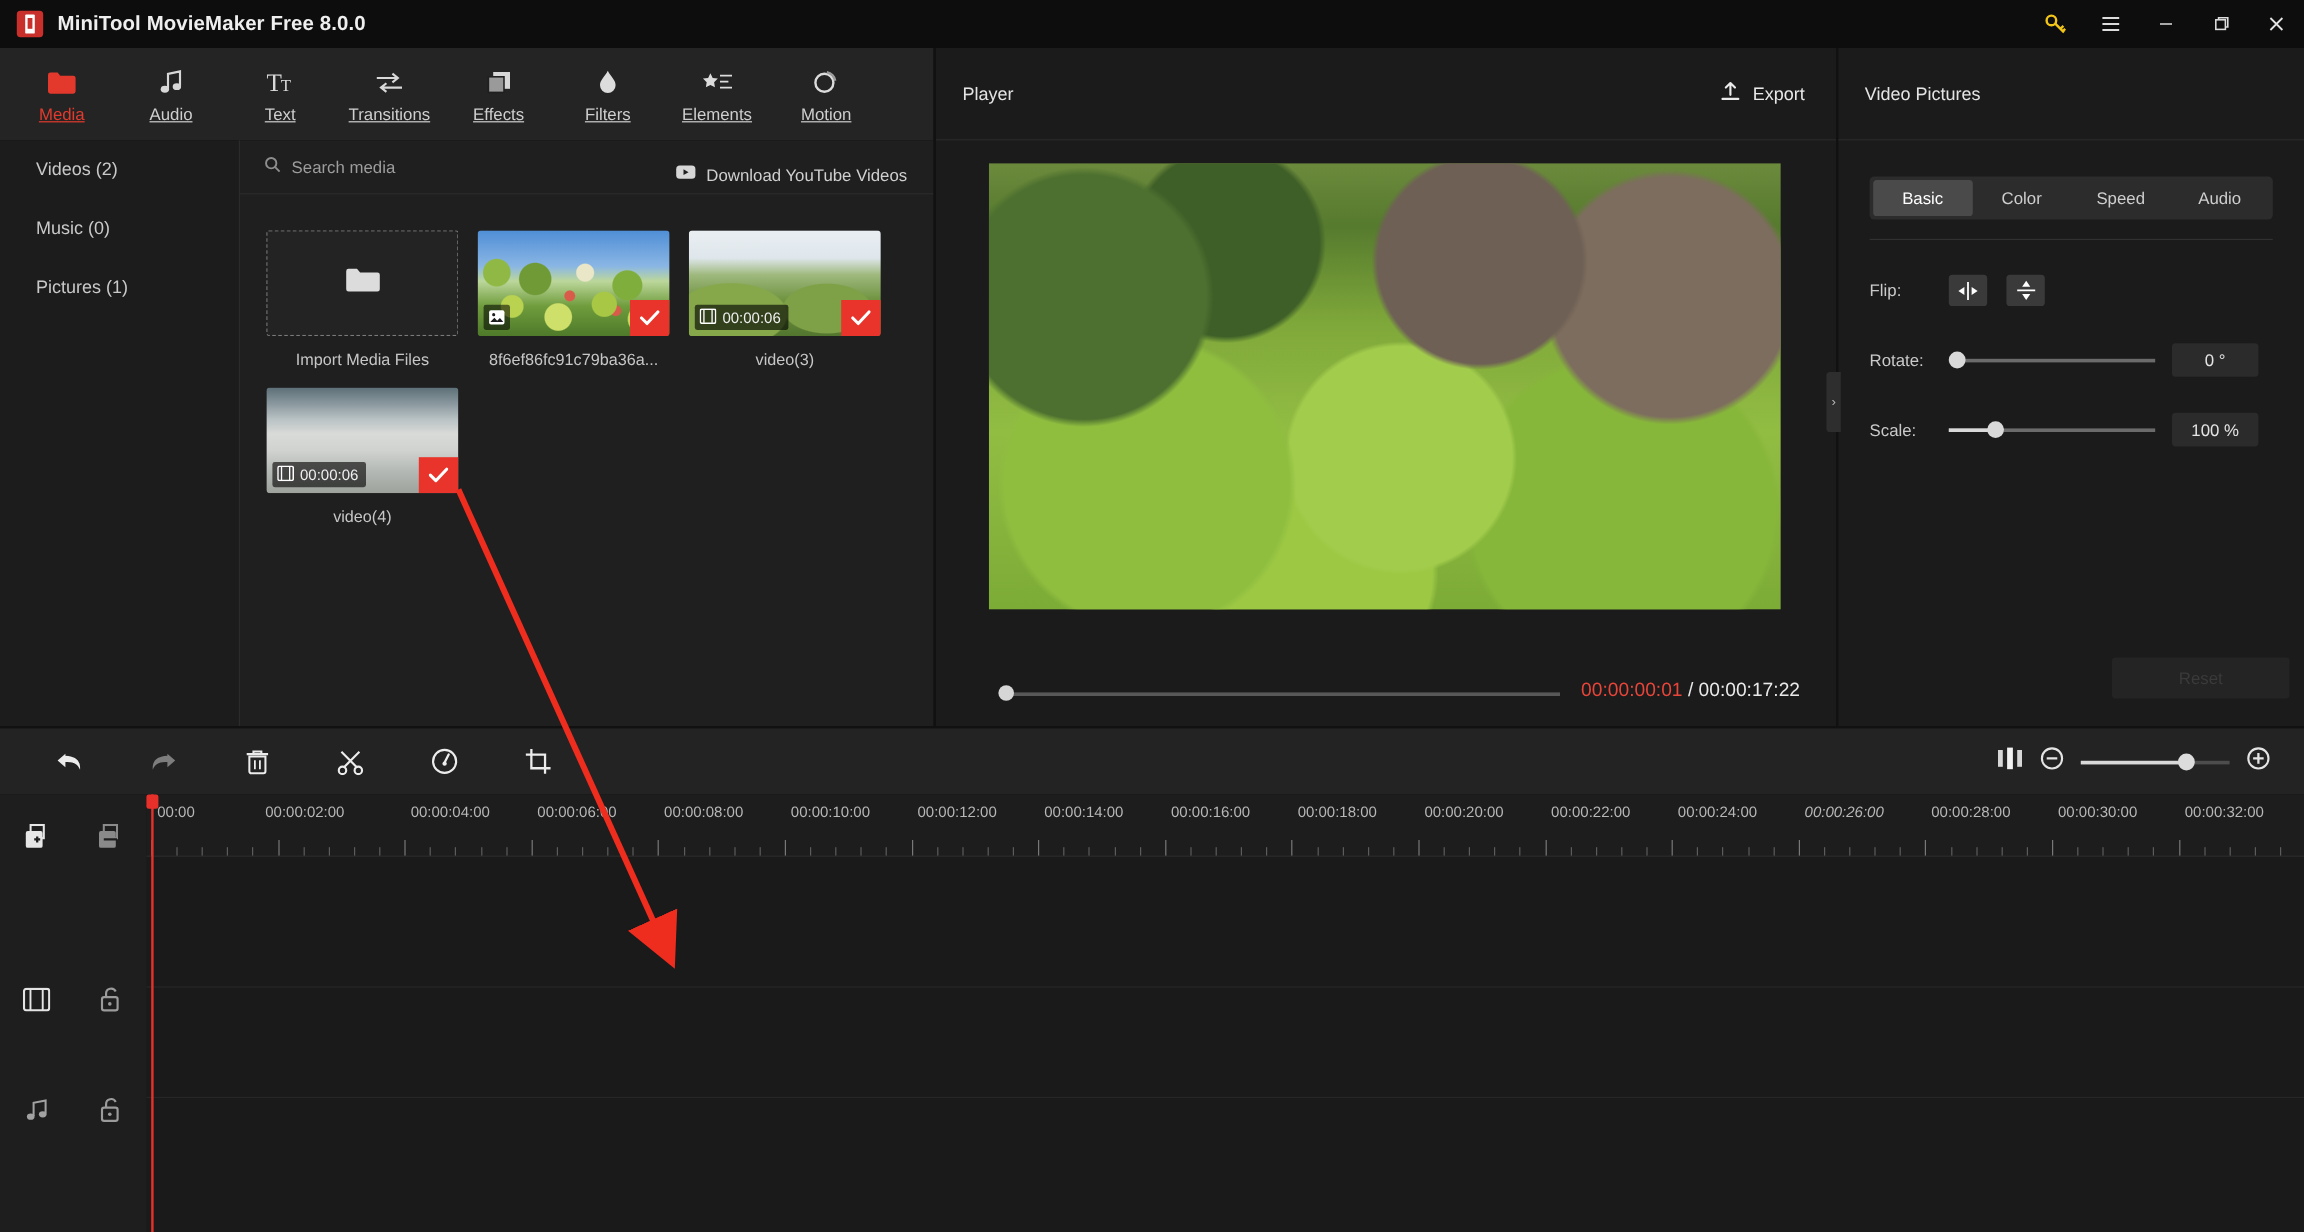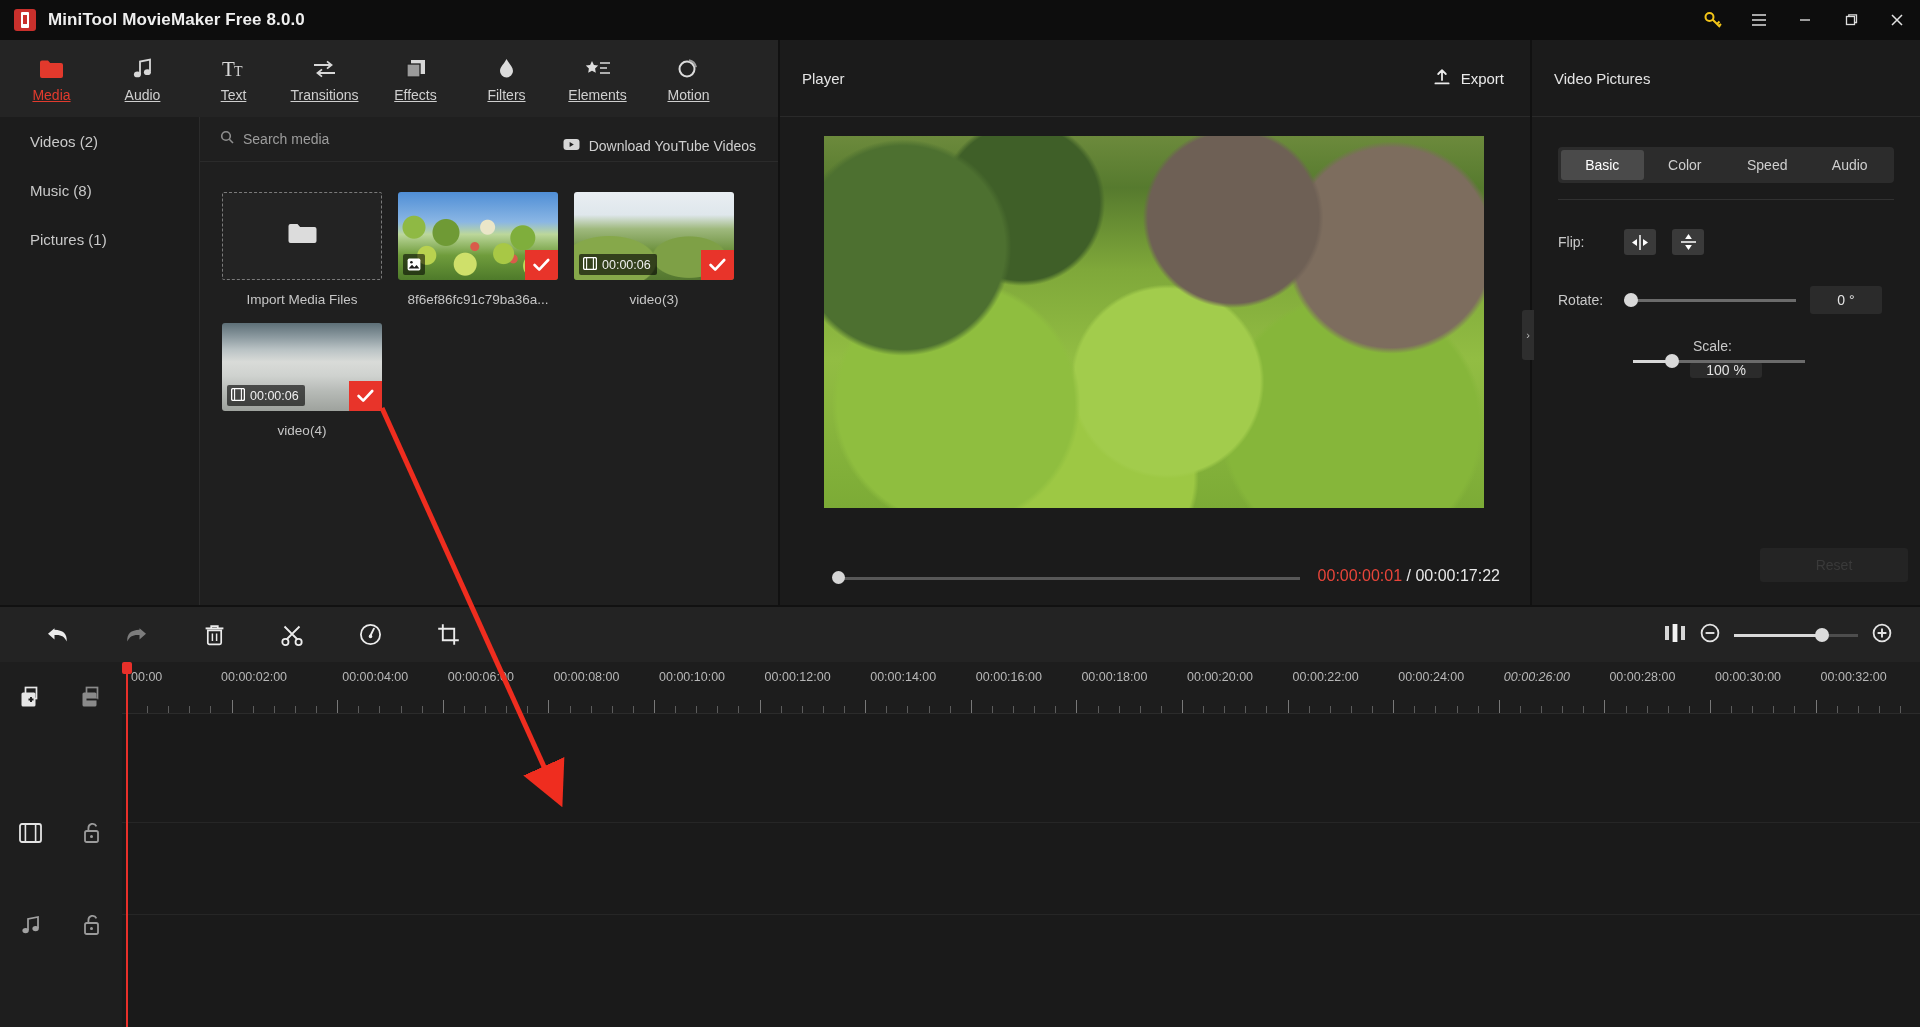--- a/index.html
+++ b/index.html
@@ -408,21 +408,21 @@
       </span>
       <span class="tl">Motion</span>
     </div>
   </div>
 
   <div class="leftnav">
     <div class="navitem">
       <span>Videos (2)</span>
     </div>
     <div class="navitem">
-      <span>Music (8)</span>
+      <span>Music (0)</span>
     </div>
     <div class="navitem">
       <span>Pictures (1)</span>
     </div>
   </div>
 
   <div class="mediapanel">
     <div class="mediabar">
       <div class="searchbox">
         <span>
@@ -642,21 +642,21 @@
     <div class="prow" style="margin-top:18px;">
       <div class="plabel">Rotate:</div>
       <div class="srange">
         <div class="strack"></div>
         <div class="sfill" style="width:0px;"></div>
         <div class="sknob" style="left:0px;"></div>
       </div>
       <div class="sval">0 °</div>
     </div>
 
-    <div class="prow" style="margin-top:18px;flex-direction:column;">
+    <div class="prow" style="margin-top:18px;">
       <div class="plabel">Scale:</div>
       <div class="srange">
         <div class="strack"></div>
         <div class="sfill" style="width:38px;"></div>
         <div class="sknob" style="left:32px;"></div>
       </div>
       <div class="sval">100 %</div>
     </div>
   </div>
   <div class="resetbtn">Reset</div>

